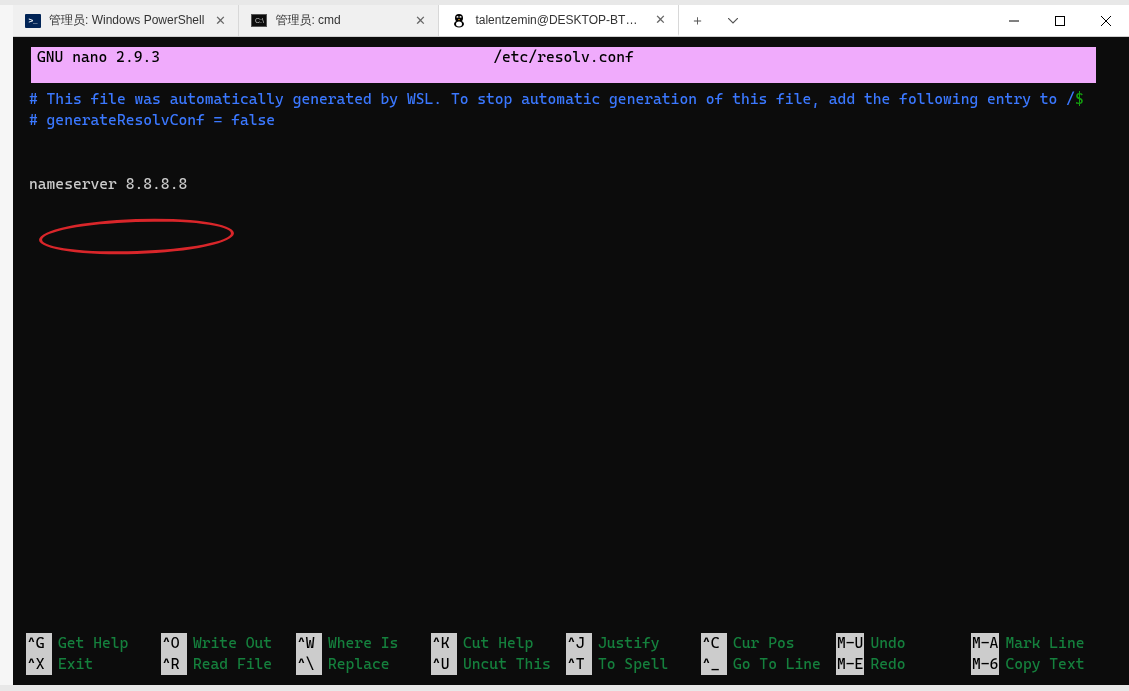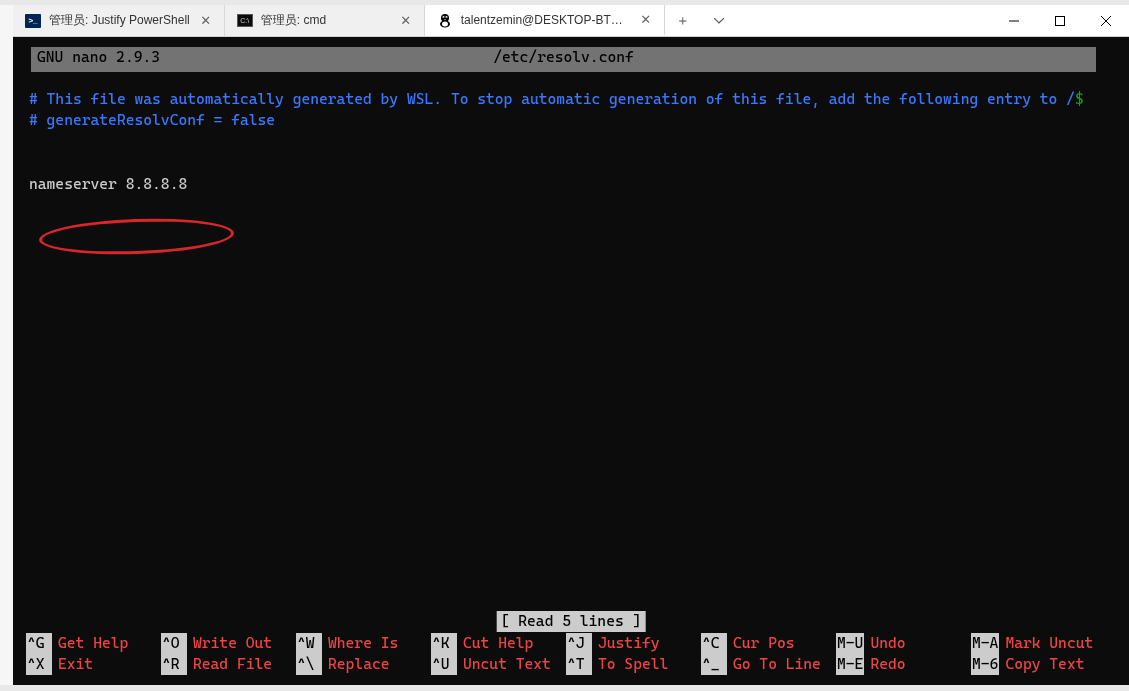--- a/index.html
+++ b/index.html
@@ -110,22 +110,22 @@
   font-size: 15px;
   line-height: 21px;
   color: #cccccc;
   overflow: hidden;
 }
 .nano-header {
   position: absolute;
   left: 18px;
   right: 33px;
   top: 10px;
-  height: 25px;
-  background: #737373;
+  height: 36px;
+  background: #f0abfc;
   color: #000000;
   display: flex;
   padding: 0 6px;
 }
 .nano-header .title { flex: 0 0 auto; }
 .nano-header .file { position: absolute; left: 50%; transform: translateX(-50%); text-align: right; }
 .content {
   position: absolute;
   left: 16px;
   top: 52px;
@@ -172,21 +172,21 @@
 }
 .key {
   background: #cccccc;
   color: #000;
   padding: 0 1px;
   min-width: 26px;
   text-align: left;
   display: inline-block;
 }
 .desc {
-  color: #ef4444;
+  color: #15803d;
   margin-left: 6px;
   text-align: right;
 }
 .left-strip {
   position: absolute;
   left: 0;
   top: 5px;
   width: 13px;
   height: 680px;
   background: #f6f6f6;
@@ -220,21 +220,21 @@
 
 <div class="left-strip"></div>
 
 <div class="window">
   <div class="titlebar">
     <div class="tabs">
       <div class="tab inactive">
         <span class="icon">
             <span class="ps-icon">&gt;_</span>
           </span>
-        <span class="label">管理员: Justify PowerShell</span>
+        <span class="label">管理员: Windows PowerShell</span>
         <span class="close">✕</span>
       </div>
       <div class="tab inactive">
         <span class="icon">
             <span class="cmd-icon">C:\</span>
           </span>
         <span class="label">管理员: cmd</span>
         <span class="close">✕</span>
       </div>
       <div class="tab active">
@@ -289,21 +289,20 @@
       <span class="file">/etc/resolv.conf</span>
     </div>
 
     <div class="content">
       <div class="line"><span class="comment"># This file was automatically generated by WSL. To stop automatic generation of this file, add the following entry to /</span><span class="dollar">$</span></div>
       <div class="line comment"># generateResolvConf = false</div>
       <div class="line plain">nameserver 8.8.8.8</div>
       <div class="highlight-circle"></div>
     </div>
 
-    <div class="status-line">[ Read 5 lines ]</div>
 
     <div class="shortcuts">
       <div class="shortcut">
           <span class="key">^G</span>
           <span class="desc">Get Help</span>
         </div>
       <div class="shortcut">
           <span class="key">^X</span>
           <span class="desc">Exit</span>
         </div>
@@ -322,21 +321,21 @@
       <div class="shortcut">
           <span class="key">^\</span>
           <span class="desc">Replace</span>
         </div>
       <div class="shortcut">
           <span class="key">^K</span>
           <span class="desc">Cut Help</span>
         </div>
       <div class="shortcut">
           <span class="key">^U</span>
-          <span class="desc">Uncut Text</span>
+          <span class="desc">Uncut This</span>
         </div>
       <div class="shortcut">
           <span class="key">^J</span>
           <span class="desc">Justify</span>
         </div>
       <div class="shortcut">
           <span class="key">^T</span>
           <span class="desc">To Spell</span>
         </div>
       <div class="shortcut">
@@ -350,21 +349,21 @@
       <div class="shortcut">
           <span class="key">M-U</span>
           <span class="desc">Undo</span>
         </div>
       <div class="shortcut">
           <span class="key">M-E</span>
           <span class="desc">Redo</span>
         </div>
       <div class="shortcut">
           <span class="key">M-A</span>
-          <span class="desc">Mark Uncut</span>
+          <span class="desc">Mark Line</span>
         </div>
       <div class="shortcut">
           <span class="key">M-6</span>
           <span class="desc">Copy Text</span>
         </div>
     </div>
   </div>
 </div>
 
 </body></html>

